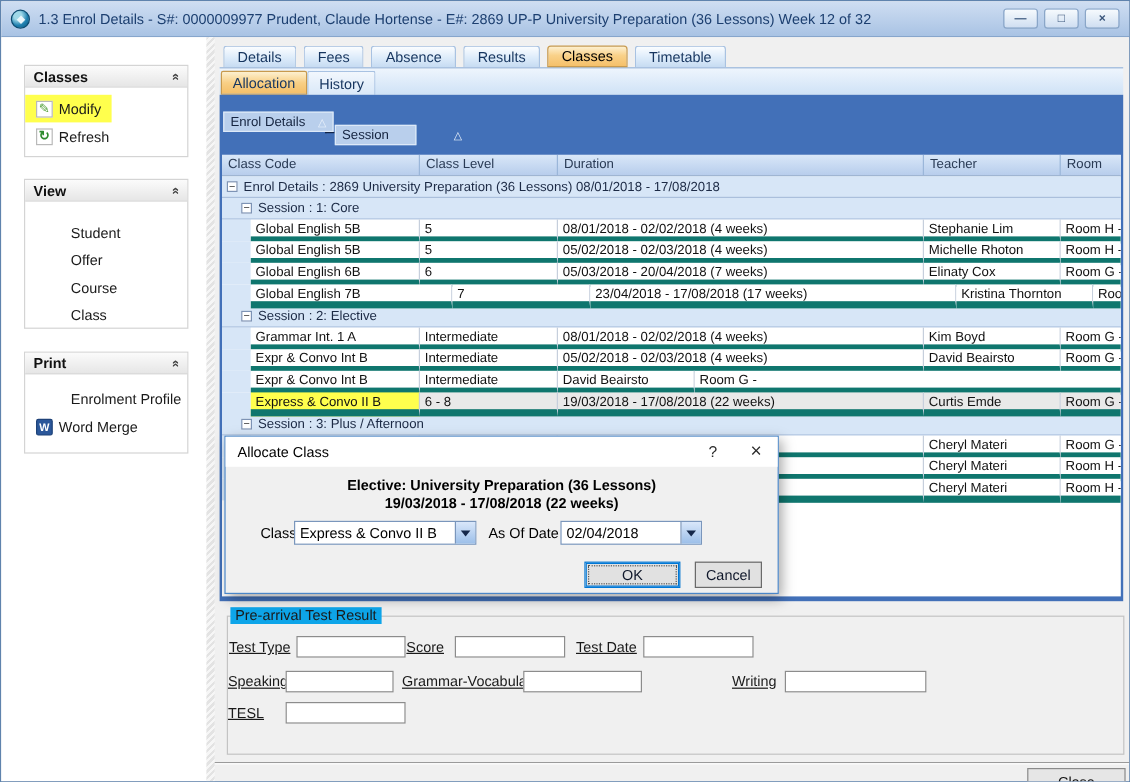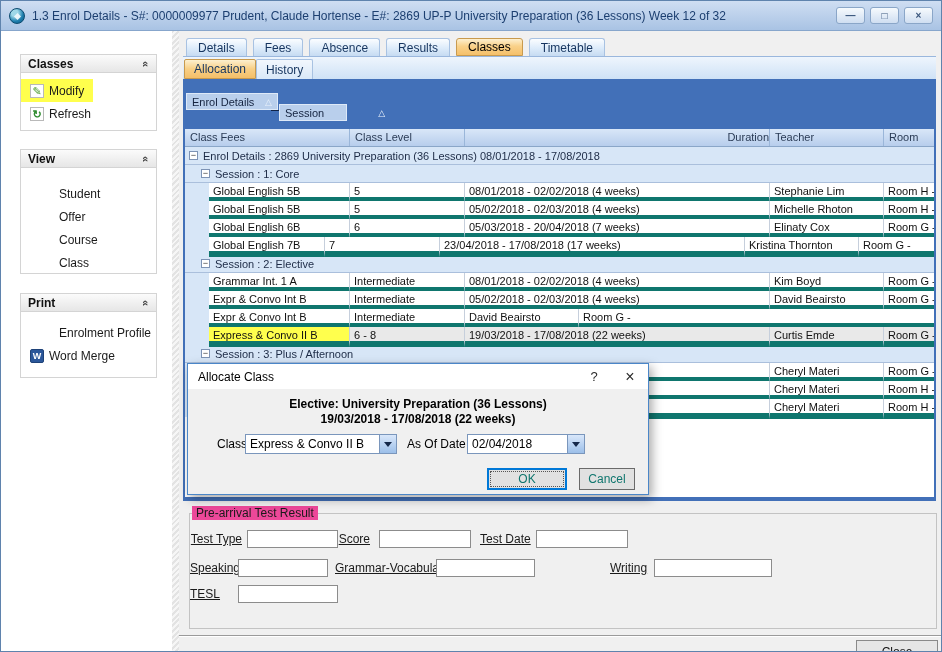--- a/index.html
+++ b/index.html
@@ -86,21 +86,21 @@
   .drow { display:flex; height:18px; cursor:default; }
   .dind { width:24px; background:#d7e6f7; flex:0 0 auto; }
   .cell { background:#fff; border-right:1px solid #c6cfdc; border-bottom:6px solid #0f766e;
     padding:2px 0 12px 4px; white-space:nowrap; overflow:hidden; color:#111; }
   .drow.sel .cell { background:#e9e9e9; }
   .drow.sel .cell.ylw { background:var(--hl); }
 
   
   .prearrival { position:absolute; left:10px; top:482px; width:748px; height:116px;
     border:1px solid #c3c3c3; }
-  .pa-legend { position:absolute; top:-8px; left:2px; background:#ec4899; padding:0 4px;
+  .pa-legend { position:absolute; top:-8px; left:2px; background:#0ea5e9; padding:0 4px;
     font-size:12px; color:#1a1a1a; }
   .pa-lab { position:absolute; font-size:12px; color:#1a1a1a; height:18px; line-height:18px;
     text-align:right; white-space:nowrap;text-decoration:underline; }
   .pa-in { position:absolute; height:18px; border:1px solid #8c8c8c; background:#fff;
     font-size:12px; padding:0 3px; font-family:"Liberation Sans",sans-serif; }
   .l-testtype { left:0; width:52px; top:16px; }   .i-testtype { left:57px; width:91px; top:16px; }
   .l-score    { left:130px; width:50px; top:16px; } .i-score   { left:189px; width:92px; top:16px; }
   .l-testdate { left:290px; width:50px; top:16px; } .i-testdate{ left:346px; width:92px; top:16px; }
   .l-speaking { left:0; width:44px; top:45px; }   .i-speaking { left:48px; width:90px; top:45px; }
   .l-grammar  { left:145px; width:95px; top:45px; } .i-grammar { left:246px; width:99px; top:45px; }
@@ -131,21 +131,21 @@
   .lab-asof  { left:219px; top:70px; }
   .combo { position:absolute; top:70px; height:20px; background:#fff; border:1px solid #7a96bc;
     display:flex; align-items:center; }
   .combo-class { left:57px; width:152px; }
   .combo-date  { left:279px; width:118px; }
   .cval { flex:1; font-size:12px; padding-left:4px; white-space:nowrap; overflow:hidden; color:#000; }
   .cbtn { width:17px; height:100%; background:linear-gradient(#d9e7fa,#9cbfe9);
     border-left:1px solid #7a96bc; display:flex; align-items:center; justify-content:center; }
   .tri { width:0; height:0; border-left:4px solid transparent; border-right:4px solid transparent;
     border-top:5px solid #15284a; }
-  .dbtn { position:absolute; top:104px; height:22px; background:#e1e1e1; font-size:12px; color:#0f766e;
+  .dbtn { position:absolute; top:104px; height:22px; background:#e1e1e1; font-size:12px; color:#0f172a;
     font-family:"Liberation Sans",sans-serif; }
   .dbtn.ok { left:299px; width:80px; border:1px solid var(--accent); box-shadow:0 0 0 1px var(--accent) inset;
     outline:1px dotted #555; outline-offset:-4px; }
   .dbtn.cancel { left:391px; width:56px; border:1px solid #6a6a6a; }
 </style>
 </head>
 <body>
 
 <div class="window">
 
@@ -232,23 +232,23 @@
       <div class="gbtn g1">
         <span>Enrol Details</span>
         <span class="tri-sort">△</span>
       </div>
       <div class="gbtn g2">
         <span>Session</span>
         <span class="tri-sort">△</span>
       </div>
       <div class="grid">
         <div class="grow-hdr">
-            <div class="hcell" style="width: 165px;">Class Fees</div>
+            <div class="hcell" style="width: 165px;">Class Code</div>
             <div class="hcell" style="width: 115px;">Class Level</div>
-            <div class="hcell" style="width: 305px; text-align: right;">Duration</div>
+            <div class="hcell" style="width: 305px;">Duration</div>
             <div class="hcell" style="width: 114px;">Teacher</div>
             <div class="hcell" style="flex: 1 1 0%; border-right: none;">Room</div>
           </div>
         <div>
             <div class="grow">
               <span class="minus">−</span>
               <span>Enrol Details : 2869 University Preparation (36 Lessons) 08/01/2018 - 17/08/2018</span>
             </div>
             <div class="grow">
               <span class="gind"></span>
@@ -274,21 +274,21 @@
             <div class="drow">
               <span class="dind"></span>
               <span class="cell c0" style="width: 141px;">Global English 6B</span>
               <span class="cell c1" style="width: 115px;">6</span>
               <span class="cell c2" style="width: 305px;">05/03/2018 - 20/04/2018 (7 weeks)</span>
               <span class="cell c3" style="width: 114px;">Elinaty Cox</span>
               <span class="cell c4" style="flex: 1 1 0%; border-right: none;">Room G -</span>
             </div>
             <div class="drow">
               <span class="dind"></span>
-              <span class="cell c0" style="width: 116px;">Global English 7B</span>
+              <span class="cell c0" style="width: 168px;">Global English 7B</span>
               <span class="cell c1" style="width: 115px;">7</span>
               <span class="cell c2" style="width: 305px;">23/04/2018 - 17/08/2018 (17 weeks)</span>
               <span class="cell c3" style="width: 114px;">Kristina Thornton</span>
               <span class="cell c4" style="flex: 1 1 0%; border-right: none;">Room G -</span>
             </div>
             <div class="grow">
               <span class="gind"></span>
               <span class="minus">−</span>
               <span>Session : 2: Elective</span>
             </div>

